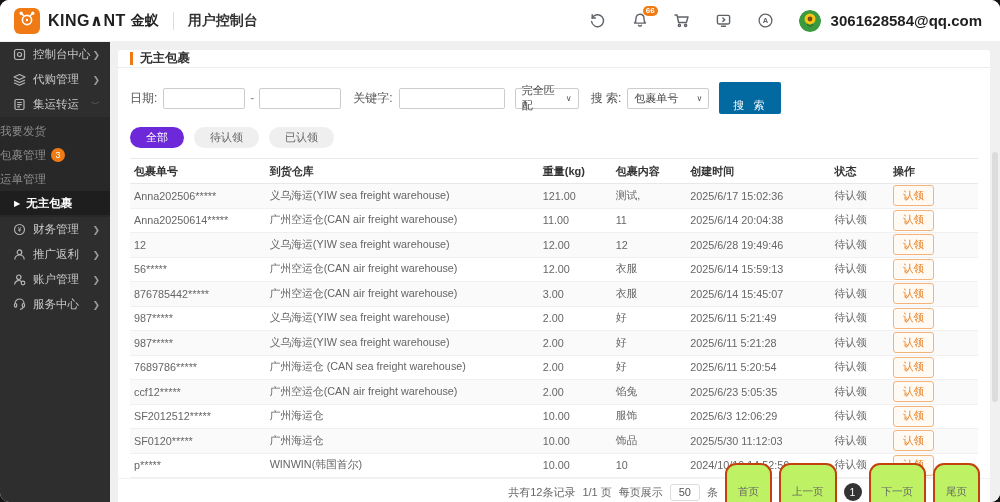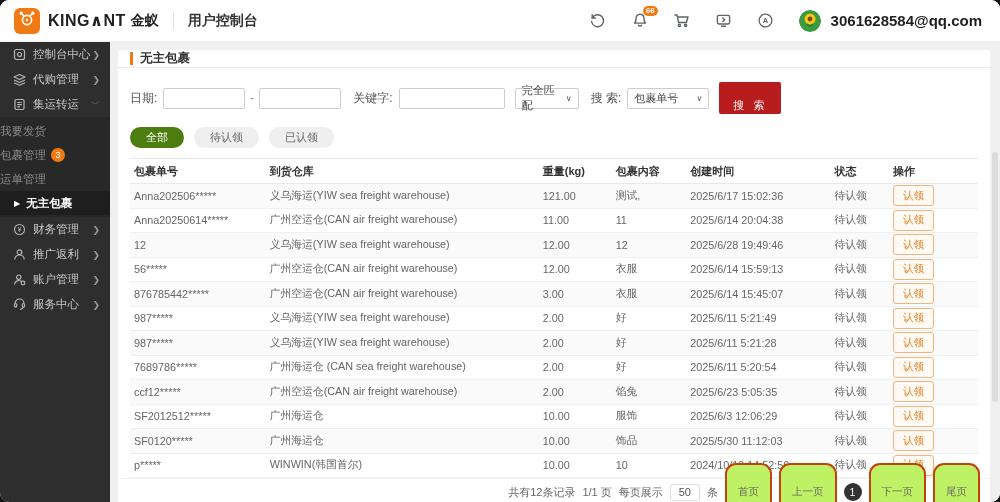--- a/index.html
+++ b/index.html
@@ -41,27 +41,27 @@
 
   
   .filter-row { display:flex; align-items:center; margin-top:14px; font-size:12px; color:#555; }
   .f-label { margin-right:6px; }
   .f-input { height:21px; border:1px solid #ccc; border-radius:2px; width:82px; font-size:11px; padding:0 5px; color:#333; outline:none; }
   .f-dash { margin:0 5px; color:#888; }
   .kw-input { width:106px; }
   .f-select { height:21px; border:1px solid #ccc; border-radius:2px; display:flex; align-items:center; font-size:11px; color:#444;
               padding:0 6px; cursor:pointer; background:#fff; }
   .f-select .caret { margin-left:auto; font-size:8px; color:#555; padding-left:8px; }
-  .search-btn { height:22px; background:#b91c1c; color:#fff; border:none; border-radius:2px; font-size:11px; padding:16px 14px;
+  .search-btn { height:22px; background:#0369a1; color:#fff; border:none; border-radius:2px; font-size:11px; padding:16px 14px;
                 margin-left:10px; cursor:pointer; letter-spacing:3px; }
 
   
   .tab-row { display:flex; align-items:center; gap:10px; margin-top:13px; }
   .tab-pill { height:21px; border-radius:11px; padding:0 16px; font-size:11px; display:flex; align-items:center; background:#efefef; color:#666; cursor:pointer; }
-  .tab-pill.active { background:#4d7c0f; color:#fff; }
+  .tab-pill.active { background:#6d28d9; color:#fff; }
 
   
   table { width:100%; border-collapse:collapse; margin-top:10px; table-layout:fixed; }
   thead th { font-size:11px; color:#333; text-align:left; font-weight:bold; height:25px;
              border-top:1px solid #e8e8e8; border-bottom:1px solid #e8e8e8; padding:0 4px; }
   tbody td { font-size:10.8px; color:#666; height:24.5px; border-bottom:1px solid #f0f0f0; padding:0 4px;
              white-space:nowrap; overflow:hidden; }
   tbody tr:nth-child(odd) { background:#fafafa; }
   .claim-btn { border:1px solid #f3b37c; color:#e8832a; background:#fffaf3; font-size:10.5px; border-radius:3px;
                padding:2.5px 9px; cursor:pointer; }

